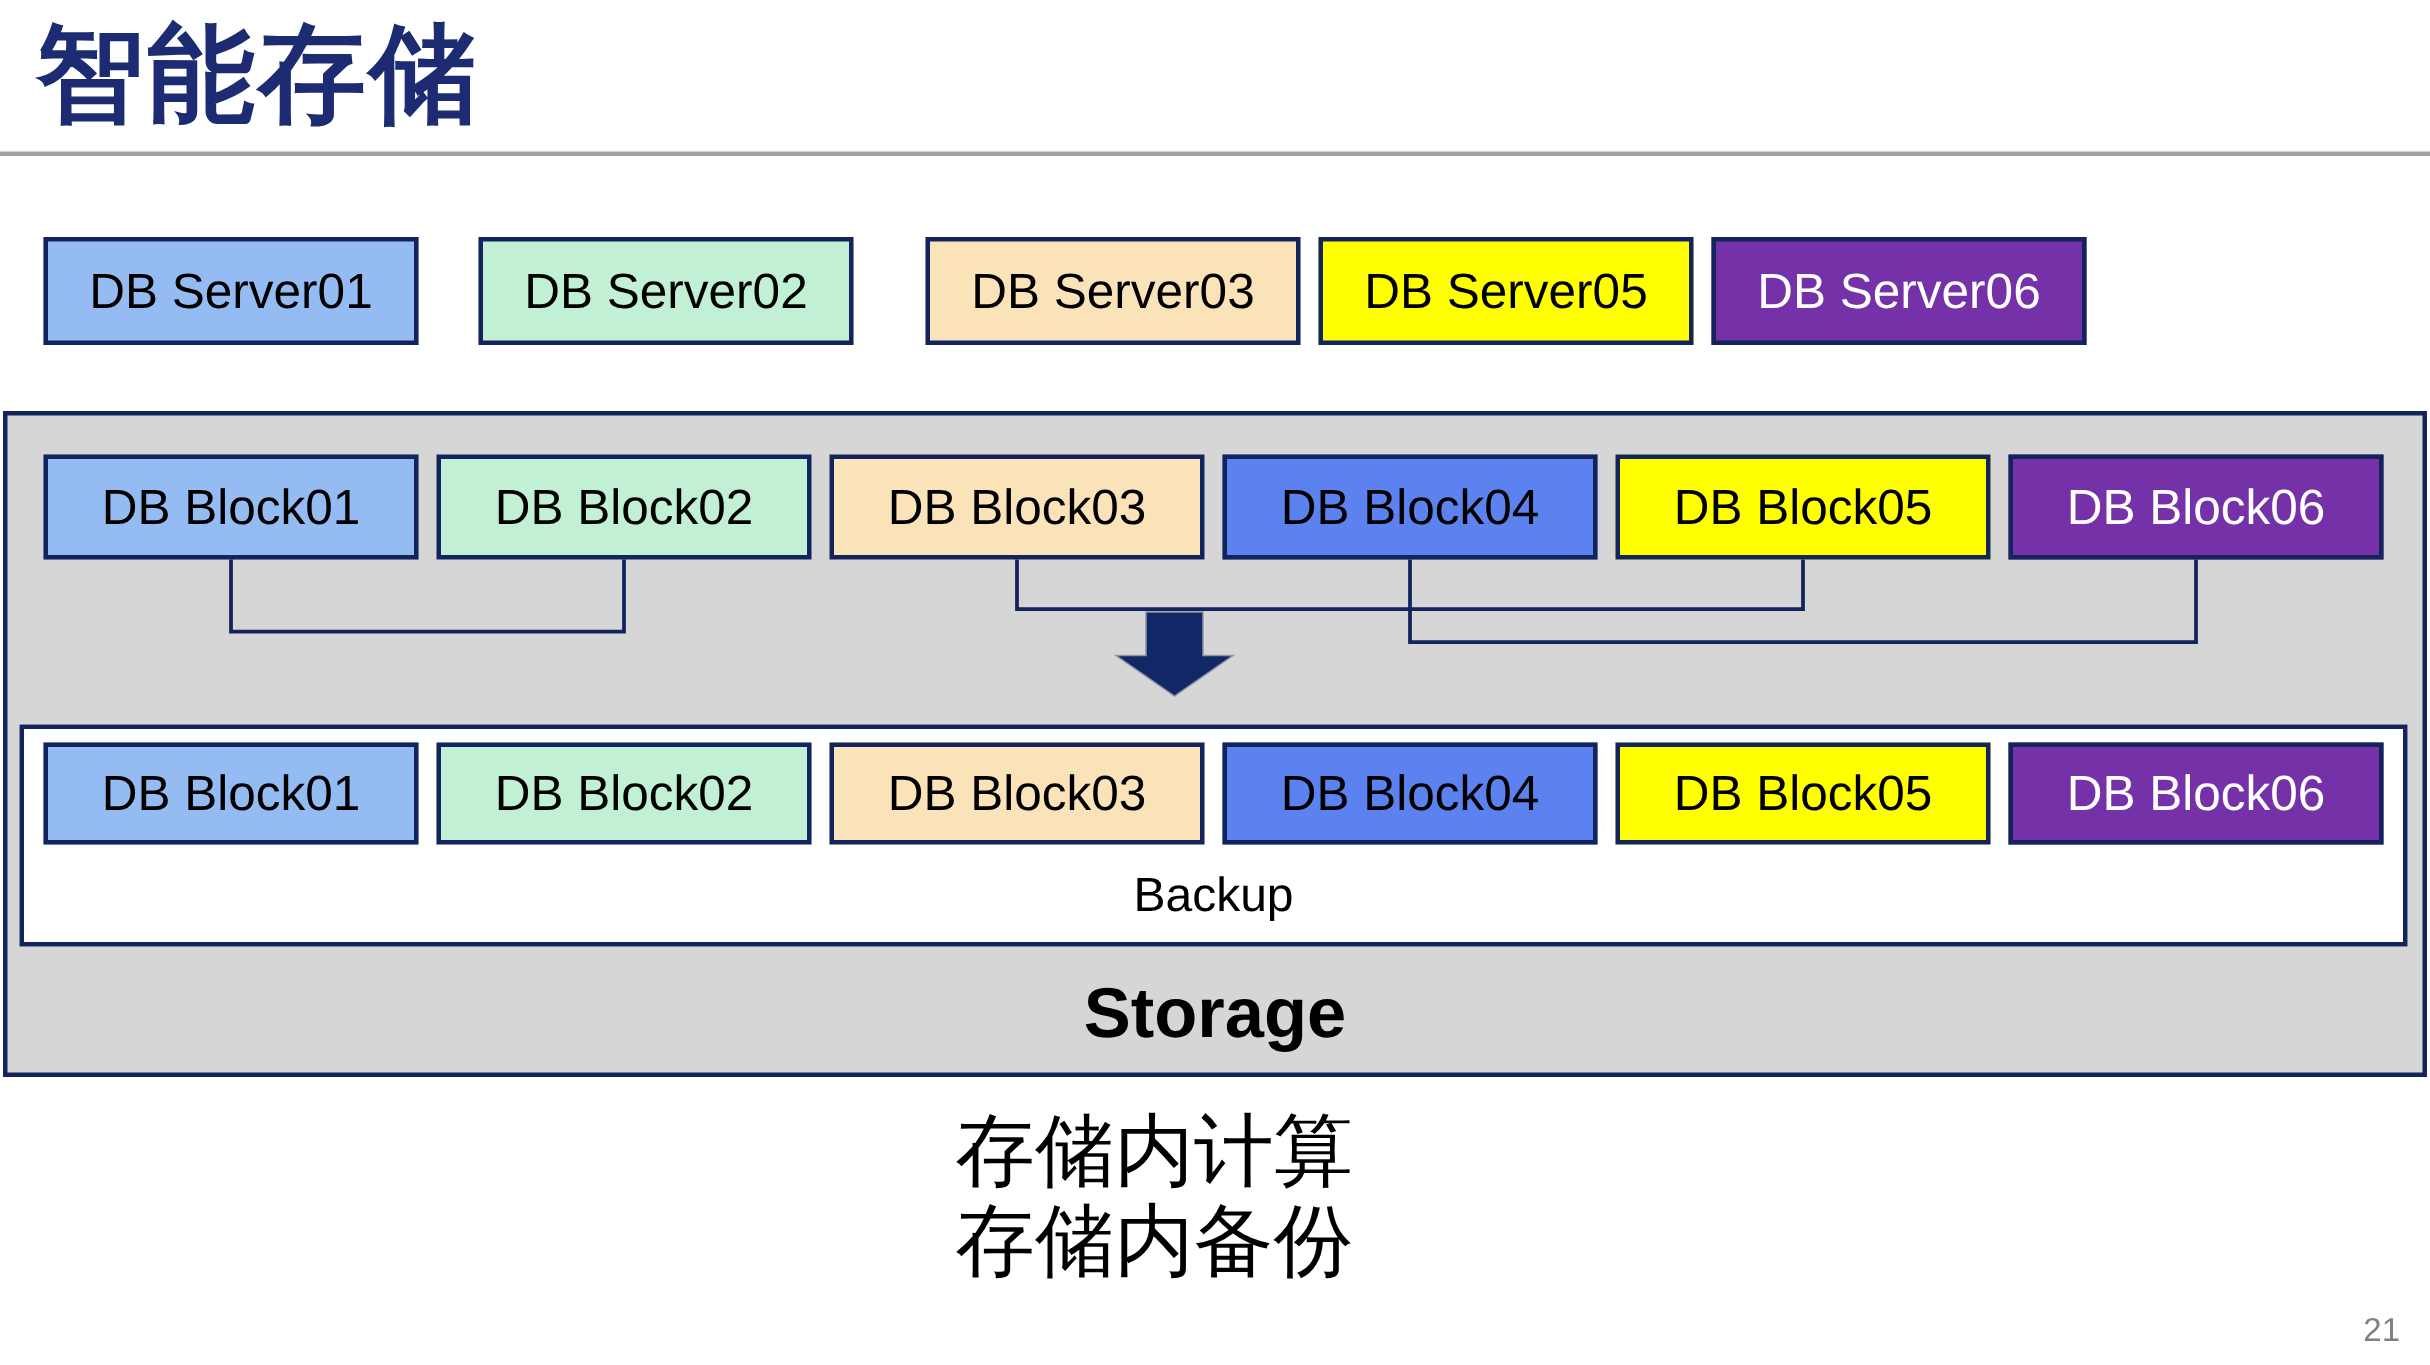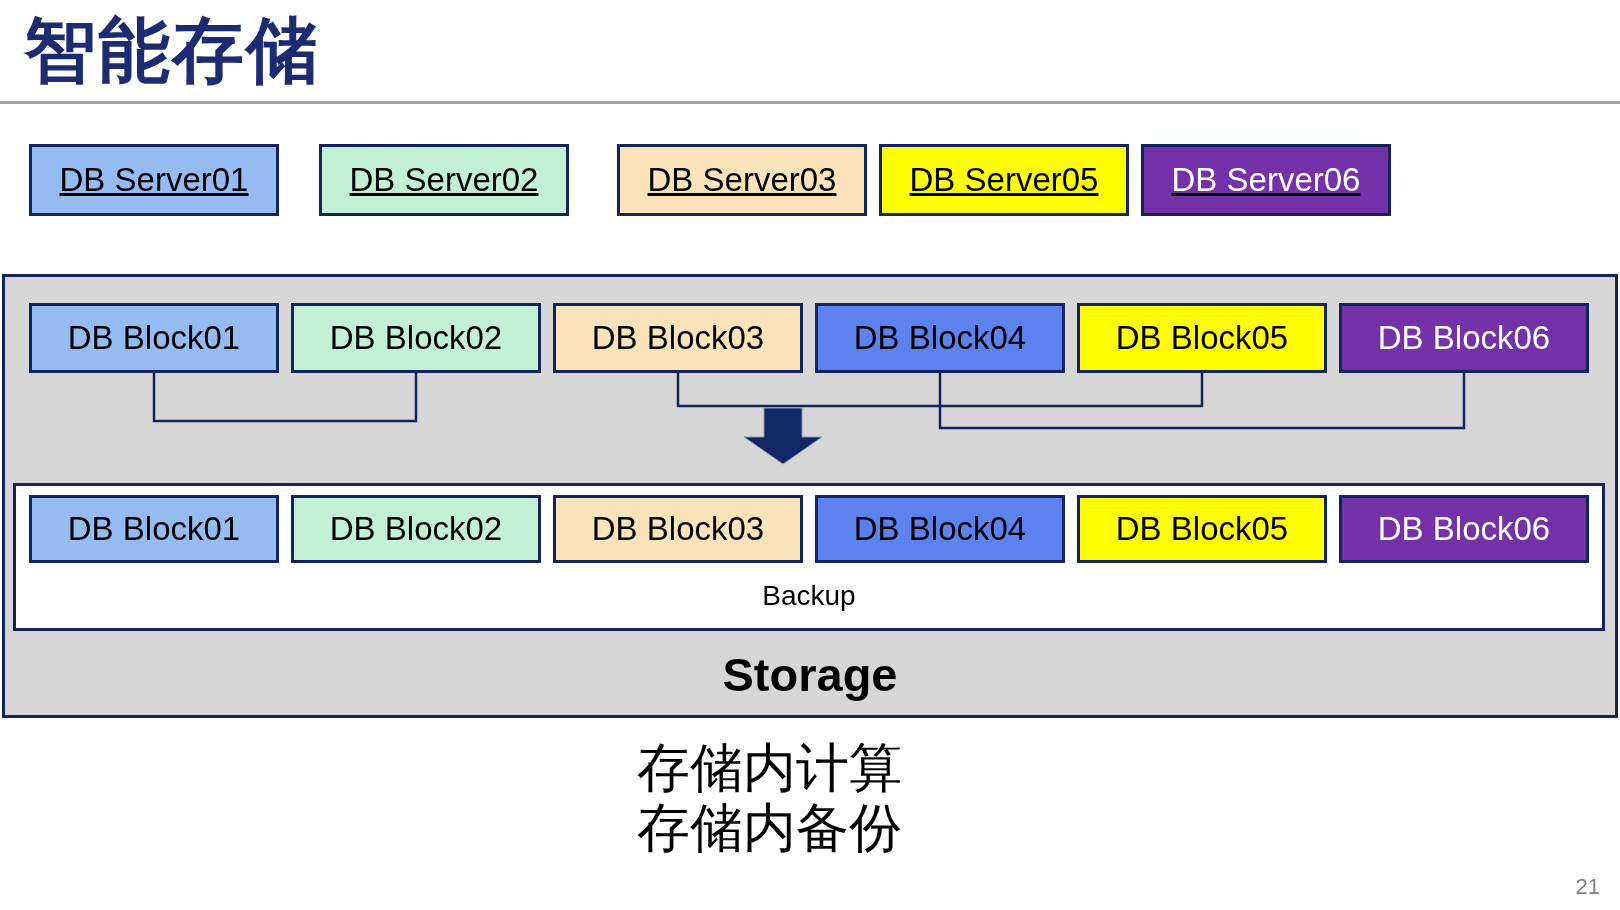--- a/index.html
+++ b/index.html
@@ -20,40 +20,40 @@
     background:var(--divider-gray);
   }
   .box-row{display:flex;gap:12px;}
   .box{
     width:250px;box-sizing:border-box;
     border:3px solid var(--border-navy);
     display:flex;align-items:center;justify-content:center;
     font-size:33px;color:#000;
     white-space:nowrap;
   }
-  .server-row{left:29px;top:144px;text-decoration:underline;}
+  .server-row{left:29px;top:158px;}
   .server-row .box{height:72px;}
   .gray-container{
     left:2px;top:274px;width:1616px;height:444px;box-sizing:border-box;
     background:var(--container-gray);
     border:3px solid var(--border-navy);
   }
   .block-row-top{left:29px;top:303px;}
   .block-row-top .box{height:70px;}
   .overlay-svg{left:0;top:0;width:1620px;height:910px;pointer-events:none;}
   .white-box{
     left:13px;top:483px;width:1592px;height:148px;box-sizing:border-box;
     background:#ffffff;border:3px solid var(--border-navy);
   }
   .block-row-bottom{left:29px;top:495px;}
   .block-row-bottom .box{height:68px;}
   .backup-label{
     left:13px;top:563px;width:1592px;height:66px;
     display:flex;align-items:center;justify-content:center;
-    font-size:28px;color:#000;
+    font-size:32px;color:#000;
   }
   .storage-label{
     left:2px;top:633px;width:1616px;height:83px;
     display:flex;align-items:center;justify-content:center;
     font-size:47px;font-weight:bold;color:#000;
   }
   .caption{
     left:637px;top:738px;
     font-size:53px;line-height:60px;color:#000;
     white-space:nowrap;

